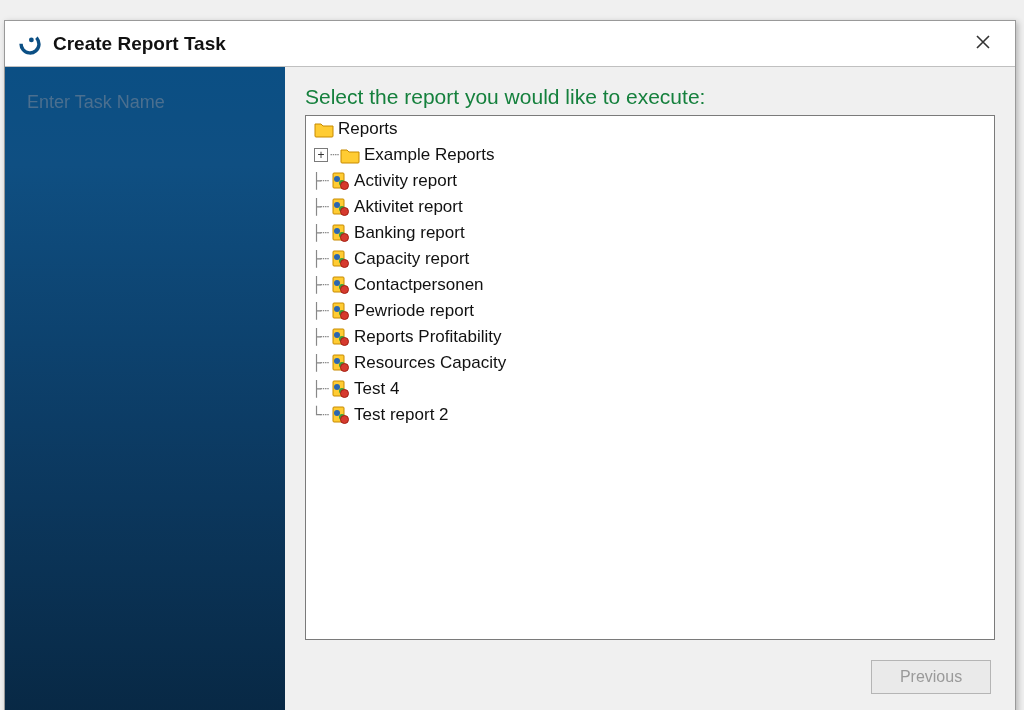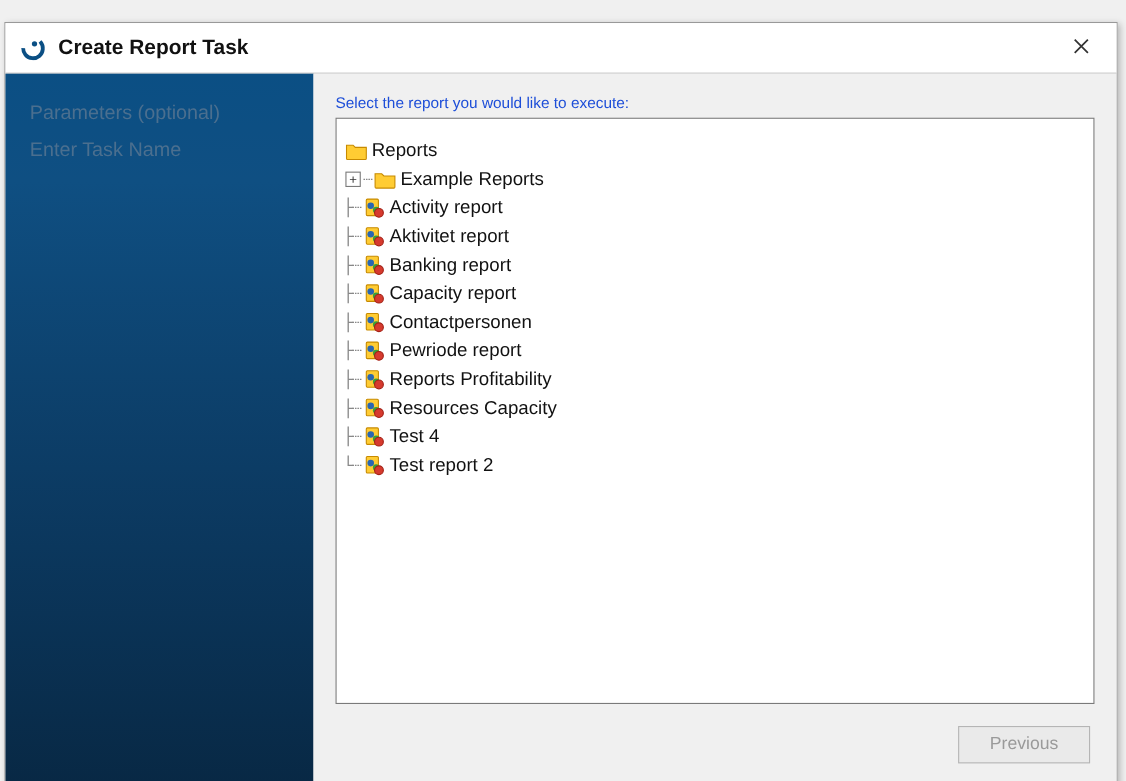--- a/index.html
+++ b/index.html
@@ -21,22 +21,22 @@
     .body { flex:1; display:flex; }
 
     
     .sidebar { width:280px; background:linear-gradient(180deg,#0b4f84 0%,#0f4f82 15%,#0c3c65 55%,#082844 100%);
                color:#fff; padding:18px 22px; }
     .sidebar .step { font-size:18px; line-height:34px; color:#4b6f8f; cursor:default; }
     .sidebar .step.active { color:#fff; font-weight:600; font-size:21px; }
 
     
     .main { flex:1; background:#f0f0f0; padding:18px 20px 14px 20px; display:flex; flex-direction:column; }
-    .instruction { font-size:14px; color:#1d4ed8; margin-bottom:6px; }
-    .treebox { flex:1; background:#fff; border:1px solid #7a7a7a; padding:16px 6px; overflow:auto; }
+    .instruction { font-size:21px; color:#15803d; margin-bottom:6px; }
+    .treebox { flex:1; background:#fff; border:1px solid #7a7a7a; padding:0 6px; overflow:auto; }
     ul.tree, ul.tree ul { list-style:none; }
     ul.tree li { position:relative; padding:0 0 0 0; }
     .row { display:flex; align-items:center; height:26px; font-size:17px; color:#111; white-space:nowrap; cursor:default;}
     .conn { color:#888; font-family:monospace; font-size:15px; letter-spacing:-1px; user-select:none; }
     .expander { width:14px; height:14px; border:1px solid #7a7a7a; display:inline-flex; align-items:center; justify-content:center;
                 font-size:12px; line-height:1; margin:0 2px; color:#333; background:#fff;}
     .icon { width:20px; height:20px; margin:0 4px 0 2px; display:inline-block; flex-shrink:0; }
     .icon svg{display:block;}
 
     
@@ -64,21 +64,20 @@
         <svg width="14" height="14" viewBox="0 0 14 14">
             <path d="M1 1 L13 13 M13 1 L1 13" stroke="#333" stroke-width="1.6"></path>
           </svg>
       </span>
     </div>
   </div>
 
   <div class="body">
 
     <div class="sidebar">
-      <div class="step">Parameters (optional)</div>
       <div class="step">Enter Task Name</div>
     </div>
 
     <div class="main">
       <div class="instruction">Select the report you would like to execute:</div>
 
       <div class="treebox">
         <ul class="tree">
           <li>
             <div class="row">

